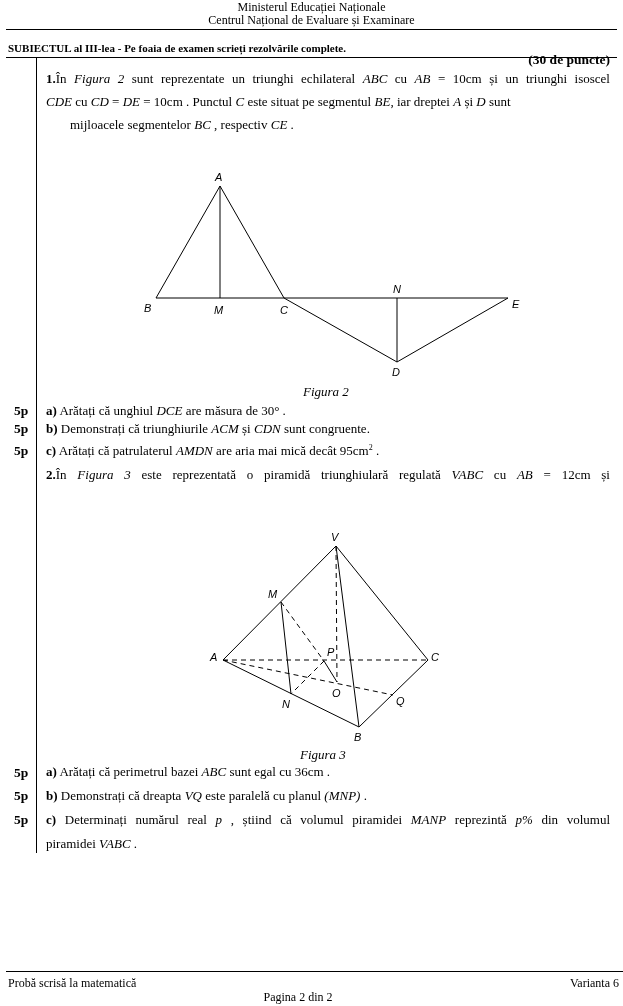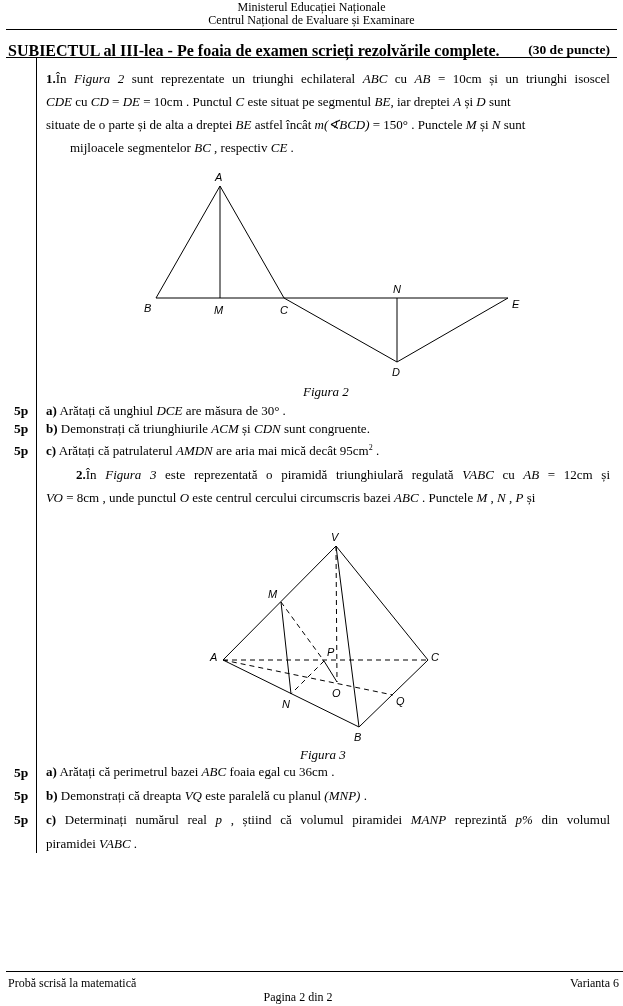--- a/index.html
+++ b/index.html
@@ -5,22 +5,22 @@
     html, body { margin: 0; padding: 0; background: #ffffff; }
     body {
       width: 623px; height: 1006px; position: relative; overflow: hidden;
       font-family: "Liberation Serif", "DejaVu Serif", serif; color: #000;
       font-size: 13px;
     }
     .abs { position: absolute; }
     .hdr { left: 0; width: 623px; text-align: center; font-size: 12px; line-height: 13px; }
     .rule { position: absolute; height: 0; border-top: 1px solid #000; }
     .vrule { position: absolute; width: 0; border-left: 1px solid #000; }
-    .subject { left: 8px; top: 42px; font-weight: bold; font-size: 16px; font-family: Liberation Serif, serif; }
-    .points { right: 13px; top: 42px; font-weight: bold; font-size: 13.5px; }
+    .subject { left: 8px; top: 42px; font-weight: bold; font-size: 11px; font-family: Liberation Serif, serif; }
+    .points { right: 13px; top: 52px; font-weight: bold; font-size: 13.5px; }
     .para { left: 46px; width: 564px; font-size: 13px; line-height: 23px; text-align: justify; }
     .para i, .ln i { font-style: italic; }
     .ln { left: 46px; font-size: 13px; white-space: nowrap; }
     .pts { left: 14px; font-weight: bold; font-size: 13.5px; }
     b { font-weight: bold; }
     .cap { font-style: italic; font-size: 13px; }
     svg text { font-family: "Liberation Sans", "DejaVu Sans", sans-serif; font-style: italic; font-size: 11px; }
     .footer-l { left: 8px; top: 976px; font-size: 12px; }
     .footer-r { right: 4px; top: 976px; font-size: 12px; }
     .footer-c { left: 0; width: 596px; text-align: center; top: 990px; font-size: 12px; }
@@ -38,23 +38,20 @@
 <div class="rule" style="left:6px; top:57px; width:611px;"></div>
 
 <div class="vrule" style="left:36px; top:57px; height:796px;"></div>
 
 <div class="abs para" style="top:67px;">
   <div style="text-align:justify; text-align-last:justify; white-space:nowrap;">
     <b>1.</b><span>În </span><i>Figura 2</i><span> sunt reprezentate un triunghi echilateral </span><i>ABC</i><span> cu </span><i>AB</i><span> = 10cm  și un triunghi isoscel</span>
   </div>
   <div style="white-space:nowrap;">
     <i>CDE</i><span> cu </span><i>CD</i><span> = </span><i>DE</i><span> = 10cm . Punctul </span><i>C</i><span> este situat pe segmentul </span><i>BE</i><span>, iar dreptei </span><i>A</i><span> și </span><i>D</i><span> sunt</span>
-  </div>
-  <div style="white-space:nowrap;">
-    <span>situate de o parte și de alta a dreptei </span><i>BE</i><span> astfel încât </span><i>m</i><i>(∢BCD)</i><span> = 150° . Punctele </span><i>M</i><span> și </span><i>N</i><span> sunt</span>
   </div>
   <div style="white-space:nowrap;margin-left:24px;">
     <span>mijloacele segmentelor </span><i>BC</i><span> , respectiv </span><i>CE</i><span> .</span>
   </div>
 </div>
 
 <svg class="abs" style="left:0; top:0;" width="623" height="1006">
   <g stroke="#000" stroke-width="1" fill="none">
     <line x1="156" y1="298" x2="508" y2="298"></line>
     <line x1="156" y1="298" x2="220" y2="186"></line>
@@ -114,33 +111,30 @@
 <div class="abs ln" style="top:421px;">
   <b>b)</b><span> Demonstrați că triunghiurile </span><i>ACM</i><span>  și </span><i>CDN</i><span> sunt congruente.</span>
 </div>
 
 <div class="abs pts" style="top:443px;">5p</div>
 <div class="abs ln" style="top:443px;">
   <b>c)</b><span> Arătați că patrulaterul </span><i>AMDN</i><span> are aria mai mică decât 95cm</span><sup>2</sup><span> .</span>
 </div>
 
 <div class="abs para" style="top:463px;">
-  <div style="text-align:justify; text-align-last:justify; white-space:nowrap;margin-left:30px;">
+  <div style="text-align:justify; text-align-last:justify; white-space:nowrap;">
     <b>2.</b><span>În </span><i>Figura 3</i><span> este reprezentată o piramidă triunghiulară regulată </span><i>VABC</i><span> cu </span><i>AB</i><span> = 12cm  și</span>
-  </div>
-  <div style="white-space:nowrap;">
-    <i>VO</i><span> = 8cm , unde punctul </span><i>O</i><span> este centrul cercului circumscris bazei </span><i>ABC</i><span> . Punctele </span><i>M</i><span> , </span><i>N</i><span> , </span><i>P</i><span> și</span>
   </div>
 </div>
 
 <div class="abs cap" style="left:300px; top:747px;">Figura 3</div>
 
 <div class="abs pts" style="top:765px;">5p</div>
 <div class="abs ln" style="top:764px;">
-  <b>a)</b><span> Arătați că perimetrul bazei </span><i>ABC</i><span> foaia egal cu 36cm .</span>
+  <b>a)</b><span> Arătați că perimetrul bazei </span><i>ABC</i><span> sunt egal cu 36cm .</span>
 </div>
 
 <div class="abs pts" style="top:788px;">5p</div>
 <div class="abs ln" style="top:788px;">
   <b>b)</b><span> Demonstrați că dreapta </span><i>VQ</i><span> este paralelă cu planul </span><i>(MNP)</i><span> .</span>
 </div>
 
 <div class="abs pts" style="top:812px;">5p</div>
 <div class="abs ln" style="top:812px; width:564px;">
   <div style="text-align:justify; text-align-last:justify; white-space:nowrap; width:564px;">

